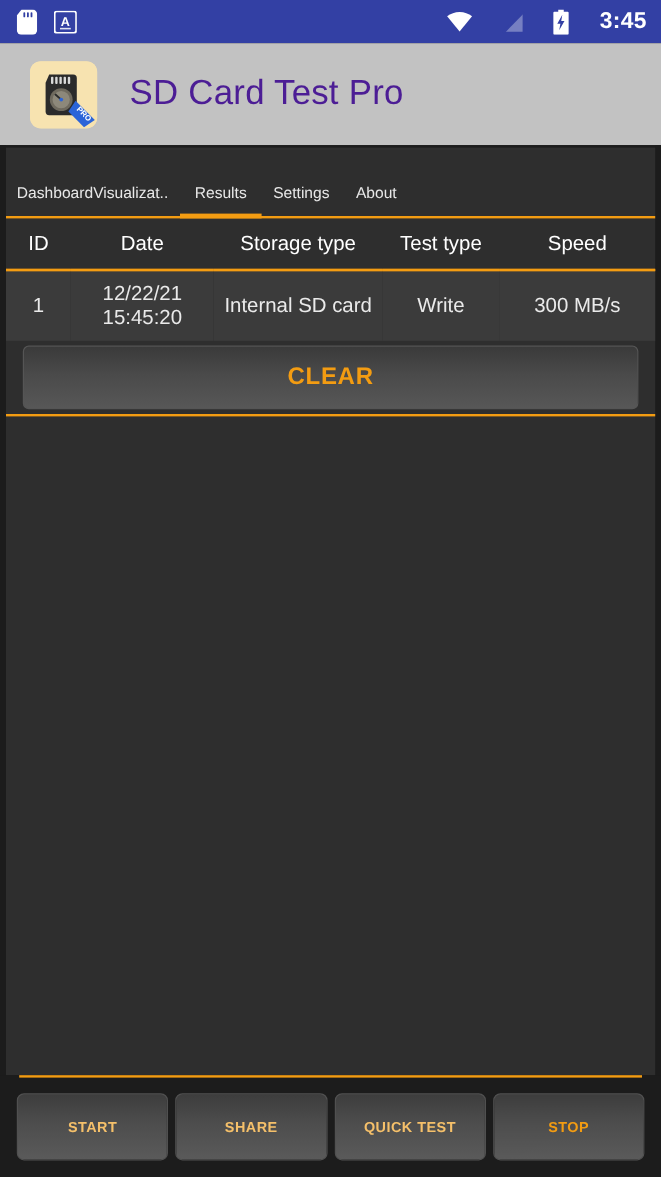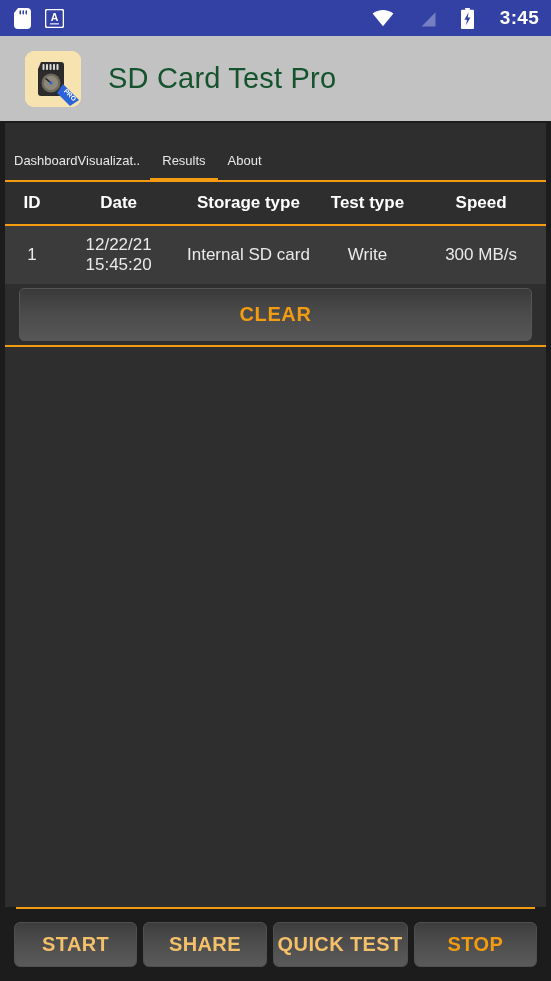--- a/index.html
+++ b/index.html
@@ -63,21 +63,21 @@
     border-radius: 9px;
     background: #f7e3b0;
     display: flex;
     align-items: center;
     justify-content: center;
     overflow: hidden;
     flex: 0 0 56px;
   }
   .app-title {
     font-size: 29px;
-    color: #14532d;
+    color: #4c1d95;
     margin-left: 27px;
     font-weight: normal;
     letter-spacing: 0.2px;
   }
 
   
   .content {
     flex: 1 1 auto;
     margin: 0;
     background: #2e2e2e;
@@ -122,21 +122,21 @@
   
   .results-table {
     flex: 0 0 auto;
     width: 100%;
     border-collapse: collapse;
     table-layout: fixed;
   }
   .results-table th {
     color: #ffffff;
     font-size: 17px;
-    font-weight: bold;
+    font-weight: normal;
     padding: 11px 2px;
     text-align: center;
     vertical-align: middle;
     line-height: 1.15;
   }
   .results-table thead tr { border-bottom: 2px solid #f39c12; }
   .results-table td {
     color: #eaeaea;
     font-size: 17px;
     padding: 9px 2px;
@@ -198,25 +198,25 @@
     height: 2px;
     background: #f39c12;
     margin: 0 2px 13px 2px;
   }
   .bottom-btns {
     display: flex;
     gap: 6px;
   }
   .bbtn {
     flex: 1 1 0;
-    height: 45px;
+    height: 56px;
     border-radius: 6px;
     border: 1px solid #505050;
     background: linear-gradient(to bottom, #3d3d3d 0%, #4d4d4d 45%, #5a5a5a 100%);
-    font-size: 20px;
+    font-size: 12px;
     font-weight: bold;
     letter-spacing: 0.4px;
     display: flex;
     align-items: center;
     justify-content: center;
     cursor: pointer;
     white-space: nowrap;
     padding: 11px 4px;
   }
   .bbtn.disabled { color: #f5c06a; }
@@ -292,20 +292,21 @@
     <div class="app-title">SD Card Test Pro</div>
   </div>
 
   <div class="content">
 
     <div class="tabs">
       <div class="tab-row">
         <div class="tab">Dashboard</div>
         <div class="tab">Visualizat..</div>
         <div class="tab active gap">Results</div>
+        <div class="tab gap">Settings</div>
         <div class="tab gap">About</div>
       </div>
     </div>
 
     <table class="results-table">
       <thead>
         <tr>
           <th class="col-id">ID</th>
           <th class="col-date">Date</th>
           <th class="col-stor">Storage type</th>

